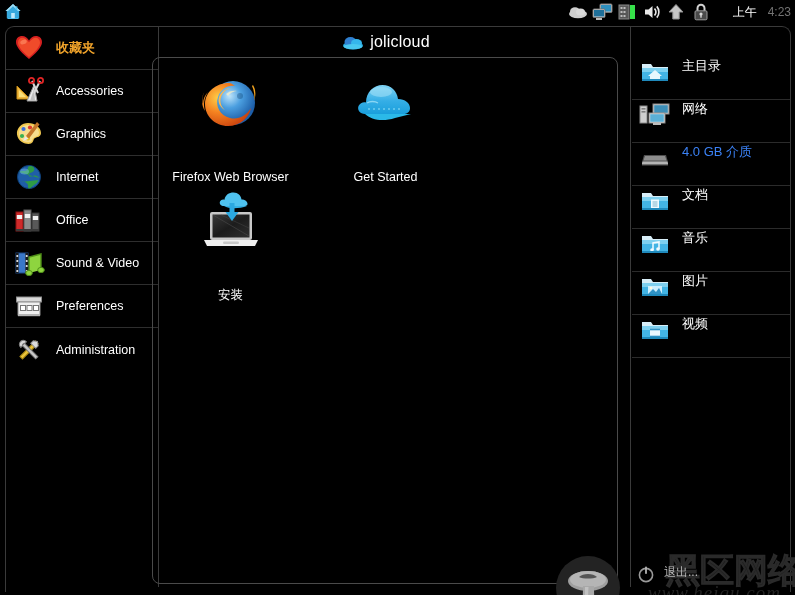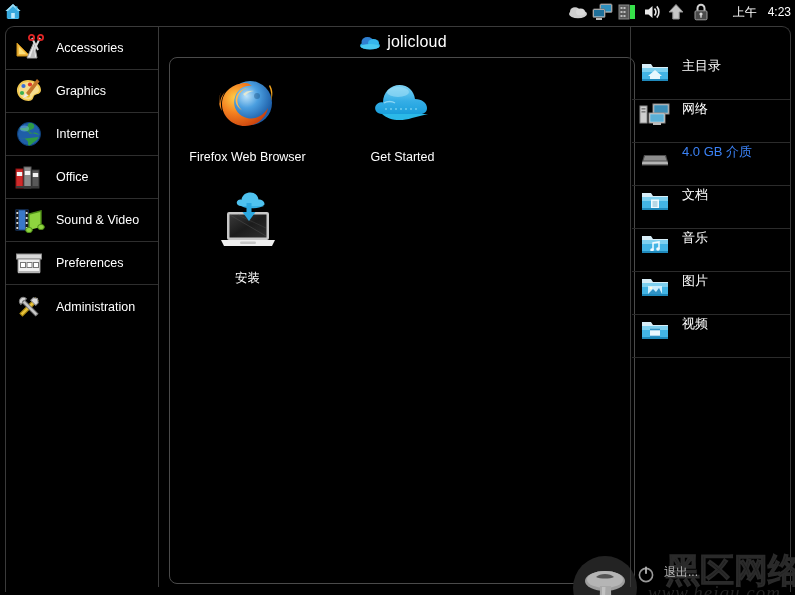--- a/index.html
+++ b/index.html
@@ -22,21 +22,21 @@
     display: flex; align-items: center; justify-content: center;
   }
   #tray {
     position: absolute; right: 4px; top: 0; height: 24px;
     display: flex; align-items: center; gap: 5px;
   }
   .tray-ico { width: 20px; height: 20px; display: block; }
   #clock-ampm {
     color: #fff; font-size: 12px; margin-left: 16px; letter-spacing: 0;
   }
-  #clock-time { color: #ffffff; font-size: 12px; margin-left: 6px; }
+  #clock-time { color: #737373; font-size: 12px; margin-left: 6px; }
 
   
   #shell {
     position: absolute; left: 0; top: 24px;
     width: 795px; height: 571px;
     background: #000;
   }
 
   
   #outer-frame {
@@ -72,21 +72,21 @@
   .cat.fav .cat-label { color: #f0a32a; font-weight: bold; font-size: 13px; }
 
   
   #left-divider {
     position: absolute; left: 158px; top: 3px;
     width: 1px; height: 560px; background: #3a3a3a;
   }
 
   
   #center-area {
-    position: absolute; left: 168px; top: 0px;
+    position: absolute; left: 151px; top: 0px;
     width: 470px; height: 566px;
   }
   #brand {
     position: absolute; left: 0; top: 9px; width: 470px;
     display: flex; align-items: center; justify-content: center; gap: 6px;
   }
   #brand-text {
     color: #ffffff; font-size: 16px; letter-spacing: .2px;
   }
   #apps-panel {
@@ -95,21 +95,21 @@
     border: 1px solid #4a4a4a;
     border-radius: 8px;
   }
   #apps-grid {
     position: absolute; left: 0; top: 6px; width: 100%;
     display: flex; flex-wrap: wrap;
   }
   .app {
     width: 155px; height: 120px;
     display: flex; flex-direction: column;
-    align-items: center; justify-content: flex-start;
+    align-items: center; justify-content: space-between;
     padding-top: 4px;
   }
   .app-ico {
     width: 74px; height: 74px;
     display: flex; align-items: center; justify-content: center;
   }
   .app-label {
     margin-top: 8px; color: #ffffff; font-size: 12.5px;
     text-align: center; white-space: nowrap;
   }
@@ -255,20 +255,30 @@
     <span id="clock-time">4:23</span>
   </div>
 </div>
 
 <div id="shell">
 
   <div id="outer-frame"></div>
 
   <div id="left-col">
 
+    <div class="cat fav">
+      <span class="cat-ico">
+        <svg width="30" height="28" viewBox="0 0 30 28">
+          <path d="M15 25 C4 16 2 11 2 8 C2 4 5 2 8 2 C11 2 13.5 4 15 6.5 C16.5 4 19 2 22 2 C25 2 28 4 28 8 C28 11 26 16 15 25 Z" fill="#d62020"></path>
+          <path d="M15 23 C6 15.5 4 11.2 4 8.4 C4 5.5 6.2 3.8 8.3 3.8 C10.6 3.8 12.8 5.6 15 8.3 C17.2 5.6 19.4 3.8 21.7 3.8 C23.8 3.8 26 5.5 26 8.4 C26 11.2 24 15.5 15 23 Z" fill="#f04b2a"></path>
+          <ellipse cx="9.5" cy="8" rx="3.4" ry="2.2" fill="#ff8e66" opacity=".65" transform="rotate(-22 9.5 8)"></ellipse>
+        </svg>
+      </span>
+      <span class="cat-label">收藏夹</span>
+    </div>
 
     <div class="cat">
       <span class="cat-ico">
         <svg width="30" height="28" viewBox="0 0 30 28">
           <path d="M3 22 L16 22 L3 9 Z" fill="#f0b840" stroke="#c78c14"></path>
           <path d="M5 20 L12 20 L5 13 Z" fill="#fbe07a"></path>
           <path d="M13 24 L20 8 L23 24 Z" fill="#e9e9e9" stroke="#9a9a9a"></path>
           <path d="M16 24 L20 12 L21 24 Z" fill="#bdbdbd"></path>
           <path d="M18 4 L24 16" stroke="#d9d9d9" stroke-width="2"></path>
           <path d="M26 4 L20 16" stroke="#d9d9d9" stroke-width="2"></path>

